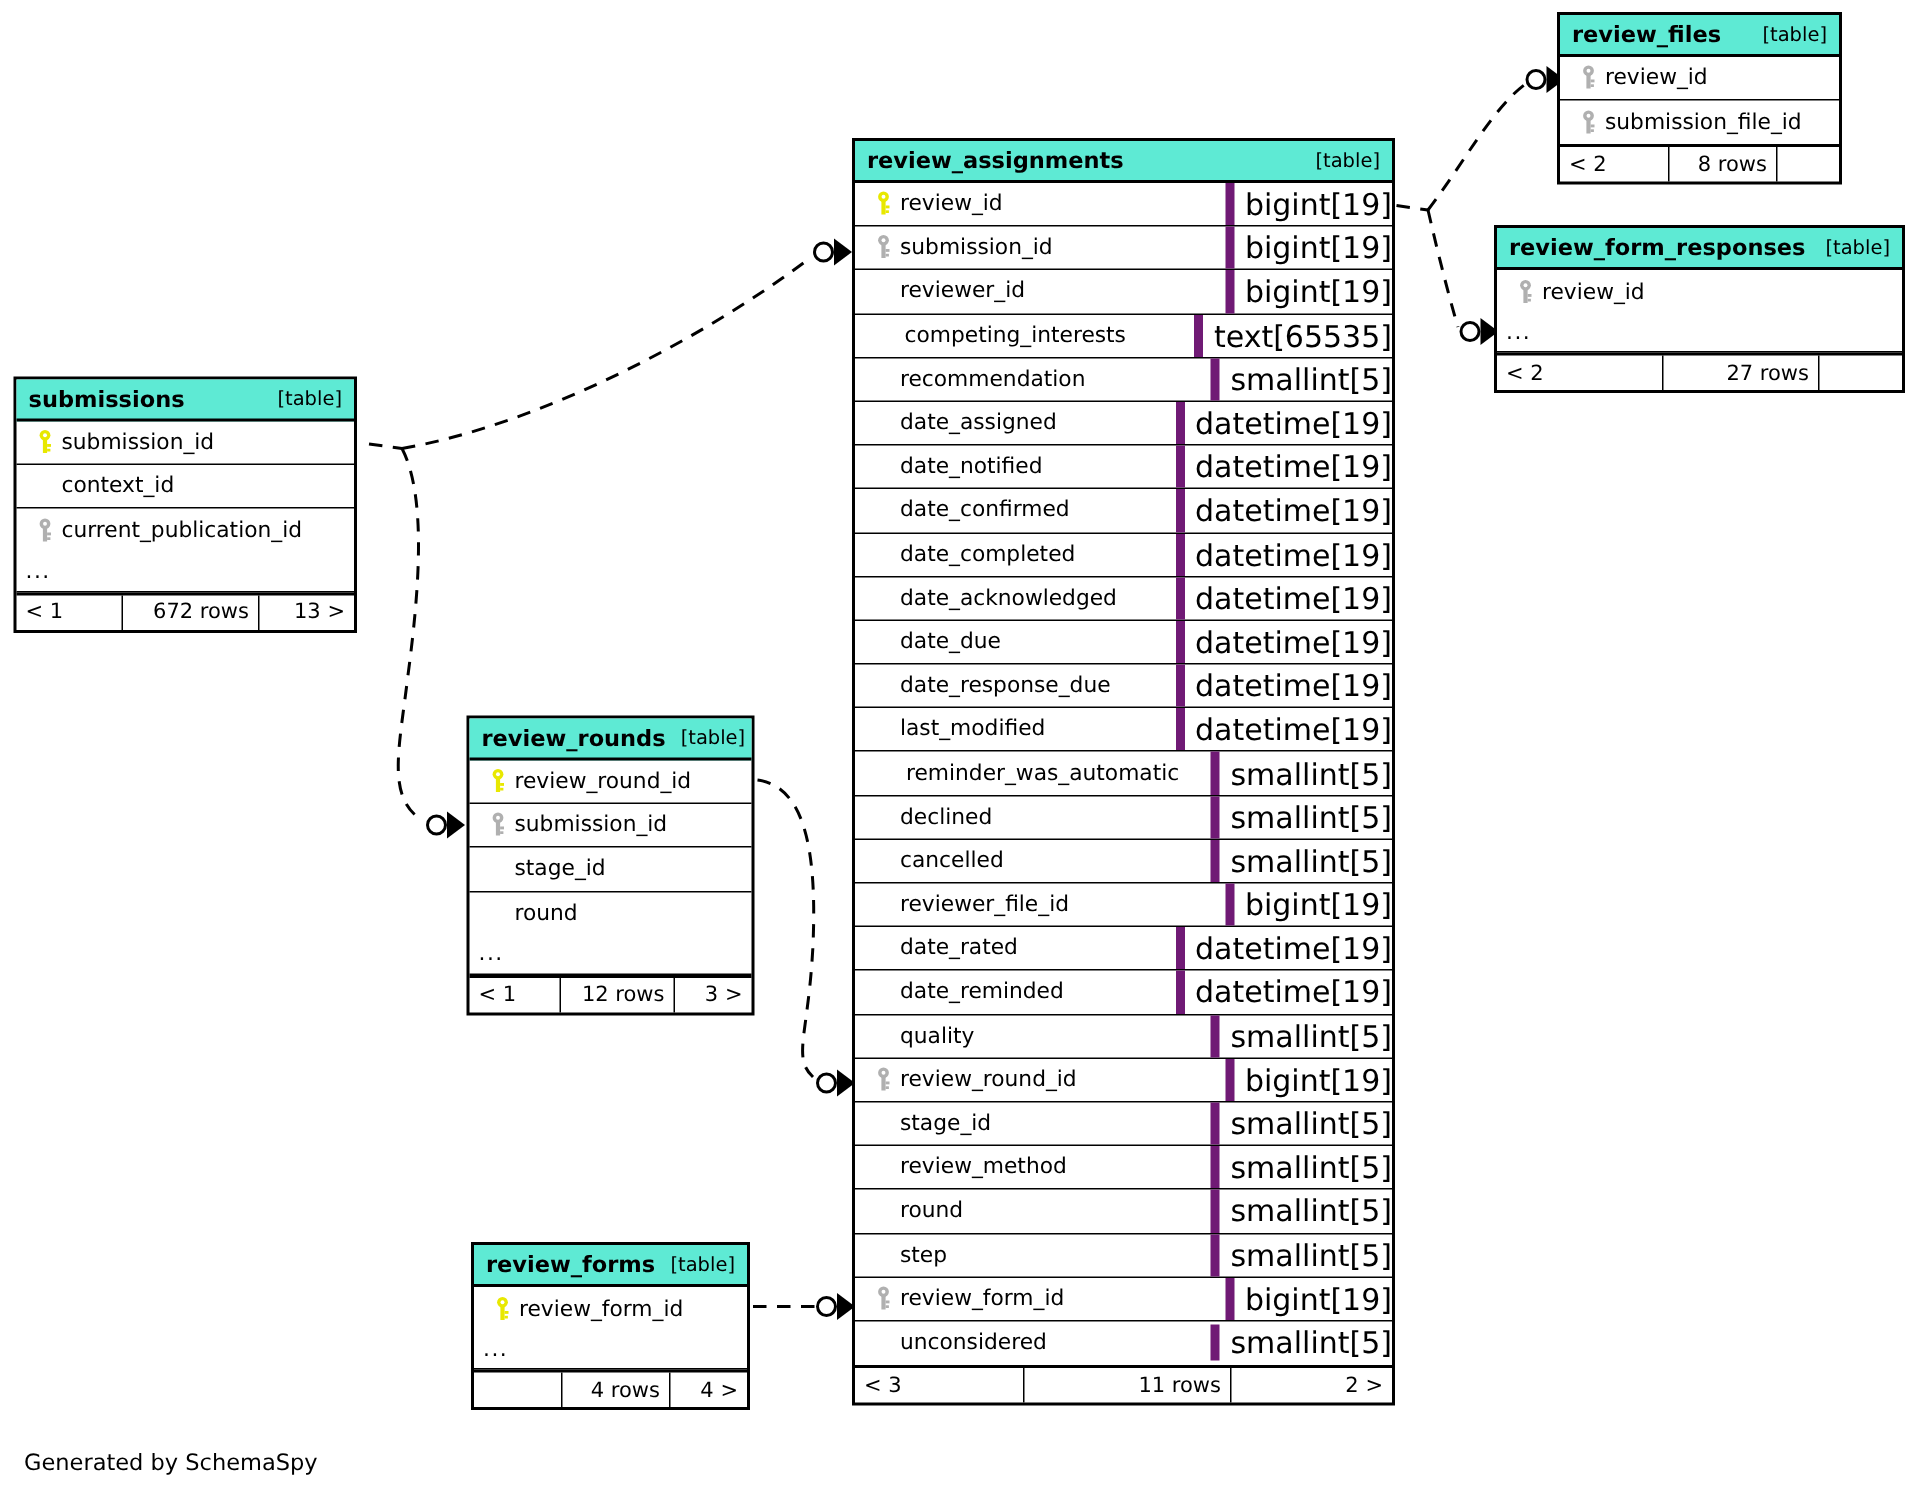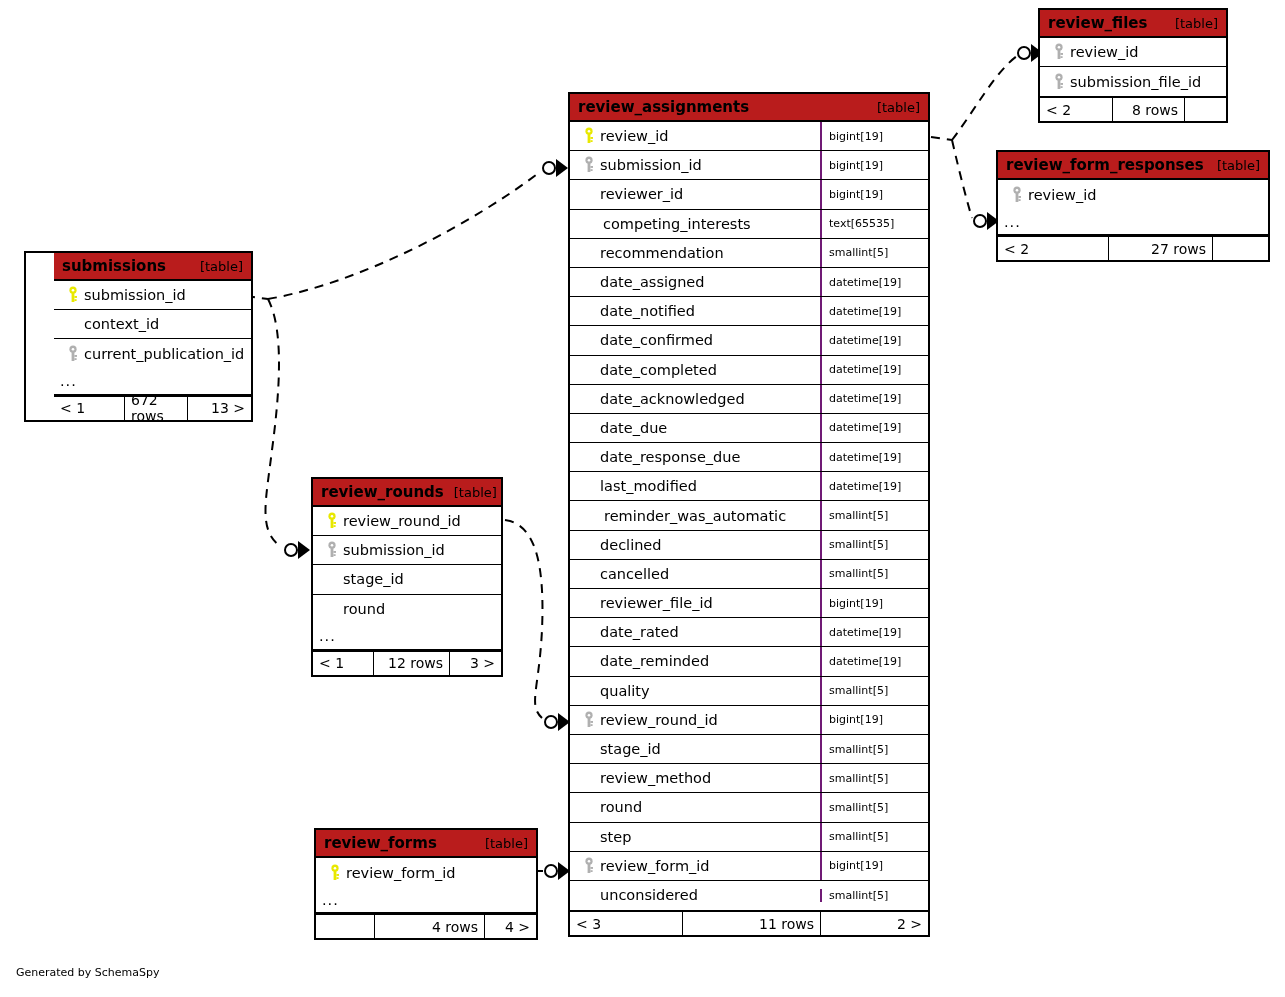--- a/index.html
+++ b/index.html
@@ -12,21 +12,21 @@
   #edges{position:absolute;left:0;top:0;width:1285px;height:997px;pointer-events:none;}
 
   .table-box{
     position:absolute;
     border:2px solid #000000;
     background:#ffffff;
     box-sizing:border-box;
   }
   .tbl-title{
     display:flex;align-items:center;justify-content:space-between;
-    background:#b91c1c;
+    background:#5eead4;
     border-bottom:2px solid #000000;
     box-sizing:border-box;
     padding:0 8px;
     height:28px;
   }
   .tbl-title .tname{font-weight:bold;font-size:15px;white-space:nowrap;}
   .tbl-title .ttag{font-size:13px;white-space:nowrap;padding-left:10px;}
 
   .row{
     display:flex;align-items:stretch;
@@ -35,22 +35,22 @@
     height:29.2px;
   }
   .row:last-child{border-bottom:none;align-items:center;}
   .col-name{
     flex:1 1 auto;display:flex;align-items:center;
     padding-left:8px;font-size:14.5px;white-space:nowrap;overflow:hidden;
     box-sizing:border-box;
   }
   .col-type{
     flex:0 0 auto;display:flex;align-items:center;
-    border-left:2px solid #701a75;
-    padding-left:7px;font-size:11px;white-space:nowrap;
+    border-left:6px solid #701a75;
+    padding-left:7px;font-size:20px;white-space:nowrap;
     box-sizing:border-box;
   }
   .keyslot{width:22px;flex:0 0 22px;display:flex;align-items:center;justify-content:center;}
   .keyslot svg{display:block;}
   .ellipsis-row{
     display:flex;align-items:center;
     padding-left:6px;font-size:14.5px;
     border-bottom:1px solid #000000;
     box-sizing:border-box;height:26px;letter-spacing:1px;
   }
@@ -61,21 +61,21 @@
   }
   .fcell{
     display:flex;align-items:center;font-size:14px;
     box-sizing:border-box;padding:0 6px;
   }
   .fcell.left{justify-content:flex-start;}
   .fcell.mid{justify-content:flex-end;border-left:1px solid #000000;}
   .fcell.right{justify-content:flex-end;border-left:1px solid #000000;}
 
   .caption{
-    position:absolute;font-size:11px;white-space:nowrap;
+    position:absolute;font-size:15px;white-space:nowrap;
   }
 </style>
 </head>
 <body>
 
 <div id="canvas">
 
   <svg id="edges" viewBox="0 0 1285 997" xmlns="http://www.w3.org/2000/svg">
     <defs>
       <g id="endmark">
@@ -340,21 +340,21 @@
           <div class="col-type" style="flex:0 0 108px;">smallint[5]</div>
         </div>
       </div>
     <div class="footer">
       <div class="fcell left" style="flex:0 0 112px;">&lt; 3</div>
       <div class="fcell mid" style="flex:1 1 auto;">11 rows</div>
       <div class="fcell right" style="flex:0 0 108px;">2 &gt;</div>
     </div>
   </div>
 
-  <div class="table-box" id="tbl-submissions" style="left:24px;top:251px;width:229px;padding-left:28px;">
+  <div class="table-box" id="tbl-submissions" style="left:9px;top:251px;width:229px;">
     <div class="tbl-title">
       <span class="tname">submissions</span>
       <span class="ttag">[table]</span>
     </div>
     <div class="rows">
         <div class="row">
           <div class="col-name">
             <span class="keyslot">
               <svg width="12" height="18" viewBox="0 0 12 18">
                 <circle cx="6" cy="4.2" r="3.6" fill="#e8e800"></circle>
@@ -441,21 +441,21 @@
         </div>
       </div>
     <div class="ellipsis-row">...</div>
     <div class="footer">
       <div class="fcell left" style="flex:0 0 60px;">&lt; 1</div>
       <div class="fcell mid" style="flex:1 1 auto;">12 rows</div>
       <div class="fcell right" style="flex:0 0 52px;">3 &gt;</div>
     </div>
   </div>
 
-  <div class="table-box" id="tbl-review-forms" style="left:314px;top:828px;width:224px;">
+  <div class="table-box" id="tbl-review-forms" style="left:314px;top:828px;width:186px;">
     <div class="tbl-title">
       <span class="tname">review_forms</span>
       <span class="ttag">[table]</span>
     </div>
     <div class="rows">
         <div class="row">
           <div class="col-name">
             <span class="keyslot">
               <svg width="12" height="18" viewBox="0 0 12 18">
                 <circle cx="6" cy="4.2" r="3.6" fill="#e8e800"></circle>

